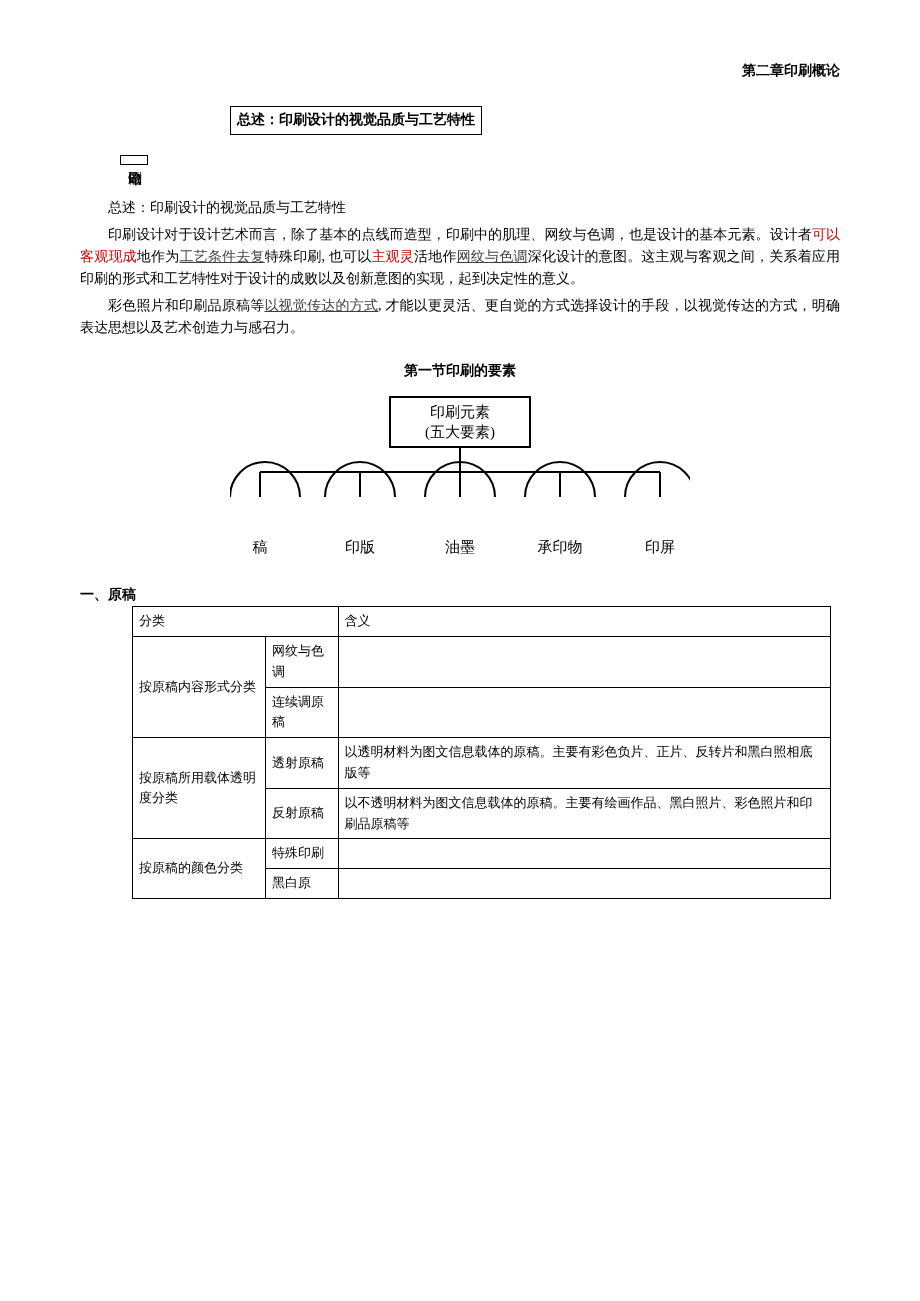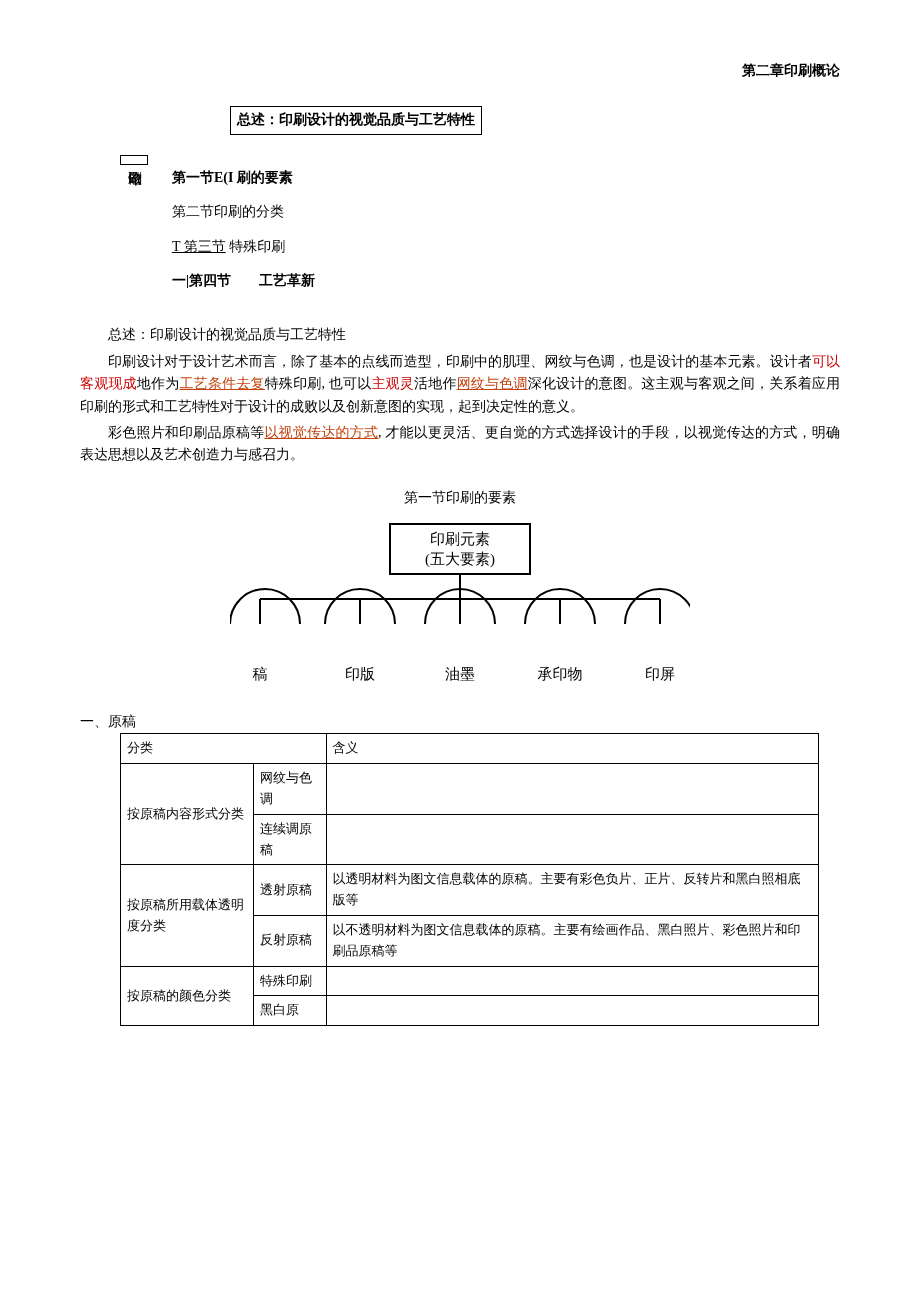--- a/index.html
+++ b/index.html
@@ -51,38 +51,38 @@
   }
   .underline {
     text-decoration: underline;
   }
   .para {
     text-indent: 2em;
     margin: 4px 0;
     text-align: justify;
   }
   .red { color: #c00; }
-  .red-u { color: #c2410c; text-decoration: underline; }
+  .red-u { color: #404040; text-decoration: underline; }
   .h2-center {
     text-align: center;
-    font-weight: normal;
+    font-weight: bold;
     margin: 20px 0 10px 0;
   }
   .diagram-svg {
     display: block;
     margin: 0 auto 8px auto;
   }
   .section-label {
-    font-weight: normal;
+    font-weight: bold;
     margin-top: 12px;
   }
   table.tbl {
     border-collapse: collapse;
     width: 92%;
-    margin-left: 40px;
+    margin-left: 52px;
   }
   table.tbl td, table.tbl th {
     border: 1px solid #000;
     padding: 4px 6px;
     font-size: 13px;
     text-align: left;
     vertical-align: middle;
   }
   table.tbl td.rowhead { width: 120px; }
 </style>
@@ -90,31 +90,20 @@
 <body>
 
 <div class="chapter-title">第二章印刷概论</div>
 
 <div>
   <span class="summary-box">总述：印刷设计的视觉品质与工艺特性</span>
 </div>
 
 <div class="outline-wrap">
   <span class="vertical-label">印刷做论</span>
-  <span class="sections-col">
-    <div class="section-line">第一节E(I 刷的要素</div>
-    <div class="section-line plain">第二节印刷的分类</div>
-    <div class="section-line plain">
-      <span class="underline">T 第三节</span>
-      <span>特殊印刷</span>
-    </div>
-    <div class="section-line">
-      <span>一|第四节</span><span>　　</span><span>工艺革新</span>
-    </div>
-  </span>
 </div>
 
 <div class="para" style="text-indent:2em;">总述：印刷设计的视觉品质与工艺特性</div>
 
 <div class="para">
   <span>印刷设计对于设计艺术而言，除了基本的点线而造型，印刷中的肌理、网纹与色调，也是设计的基本元素。设计者</span><span class="red">可以客观现成</span><span>地作为</span><span class="red-u">工艺条件去复</span><span>特殊印刷, 也可以</span><span class="red">主观灵</span><span>活地作</span><span class="red-u">网纹与色调</span><span>深化设计的意图。这主观与客观之间，关系着应用印刷的形式和工艺特性对于设计的成败以及创新意图的实现，起到决定性的意义。</span>
 </div>
 
 <div class="para">
   <span>彩色照片和印刷品原稿等</span><span class="red-u">以视觉传达的方式</span><span>, 才能以更灵活、更自觉的方式选择设计的手段，以视觉传达的方式，明确表达思想以及艺术创造力与感召力。</span>

